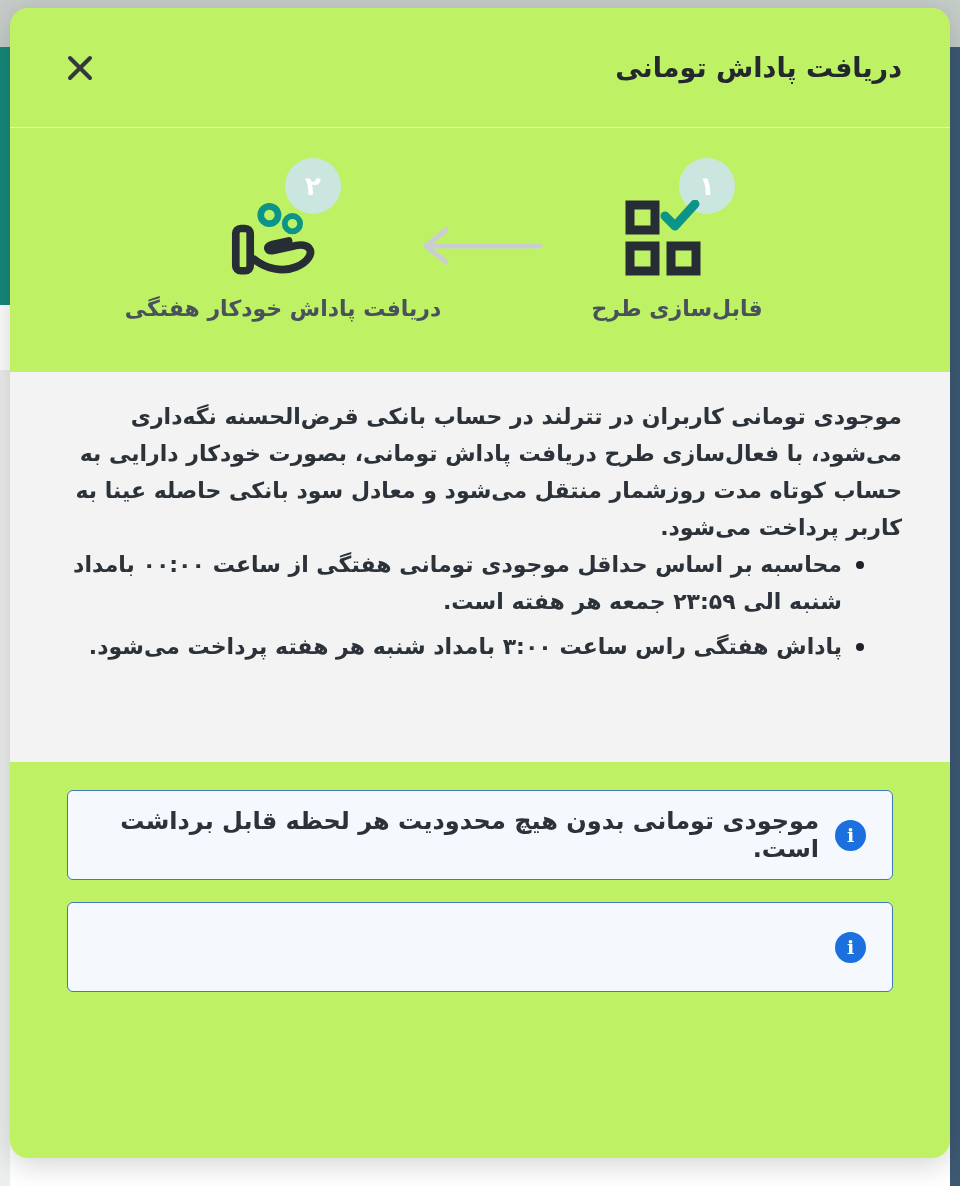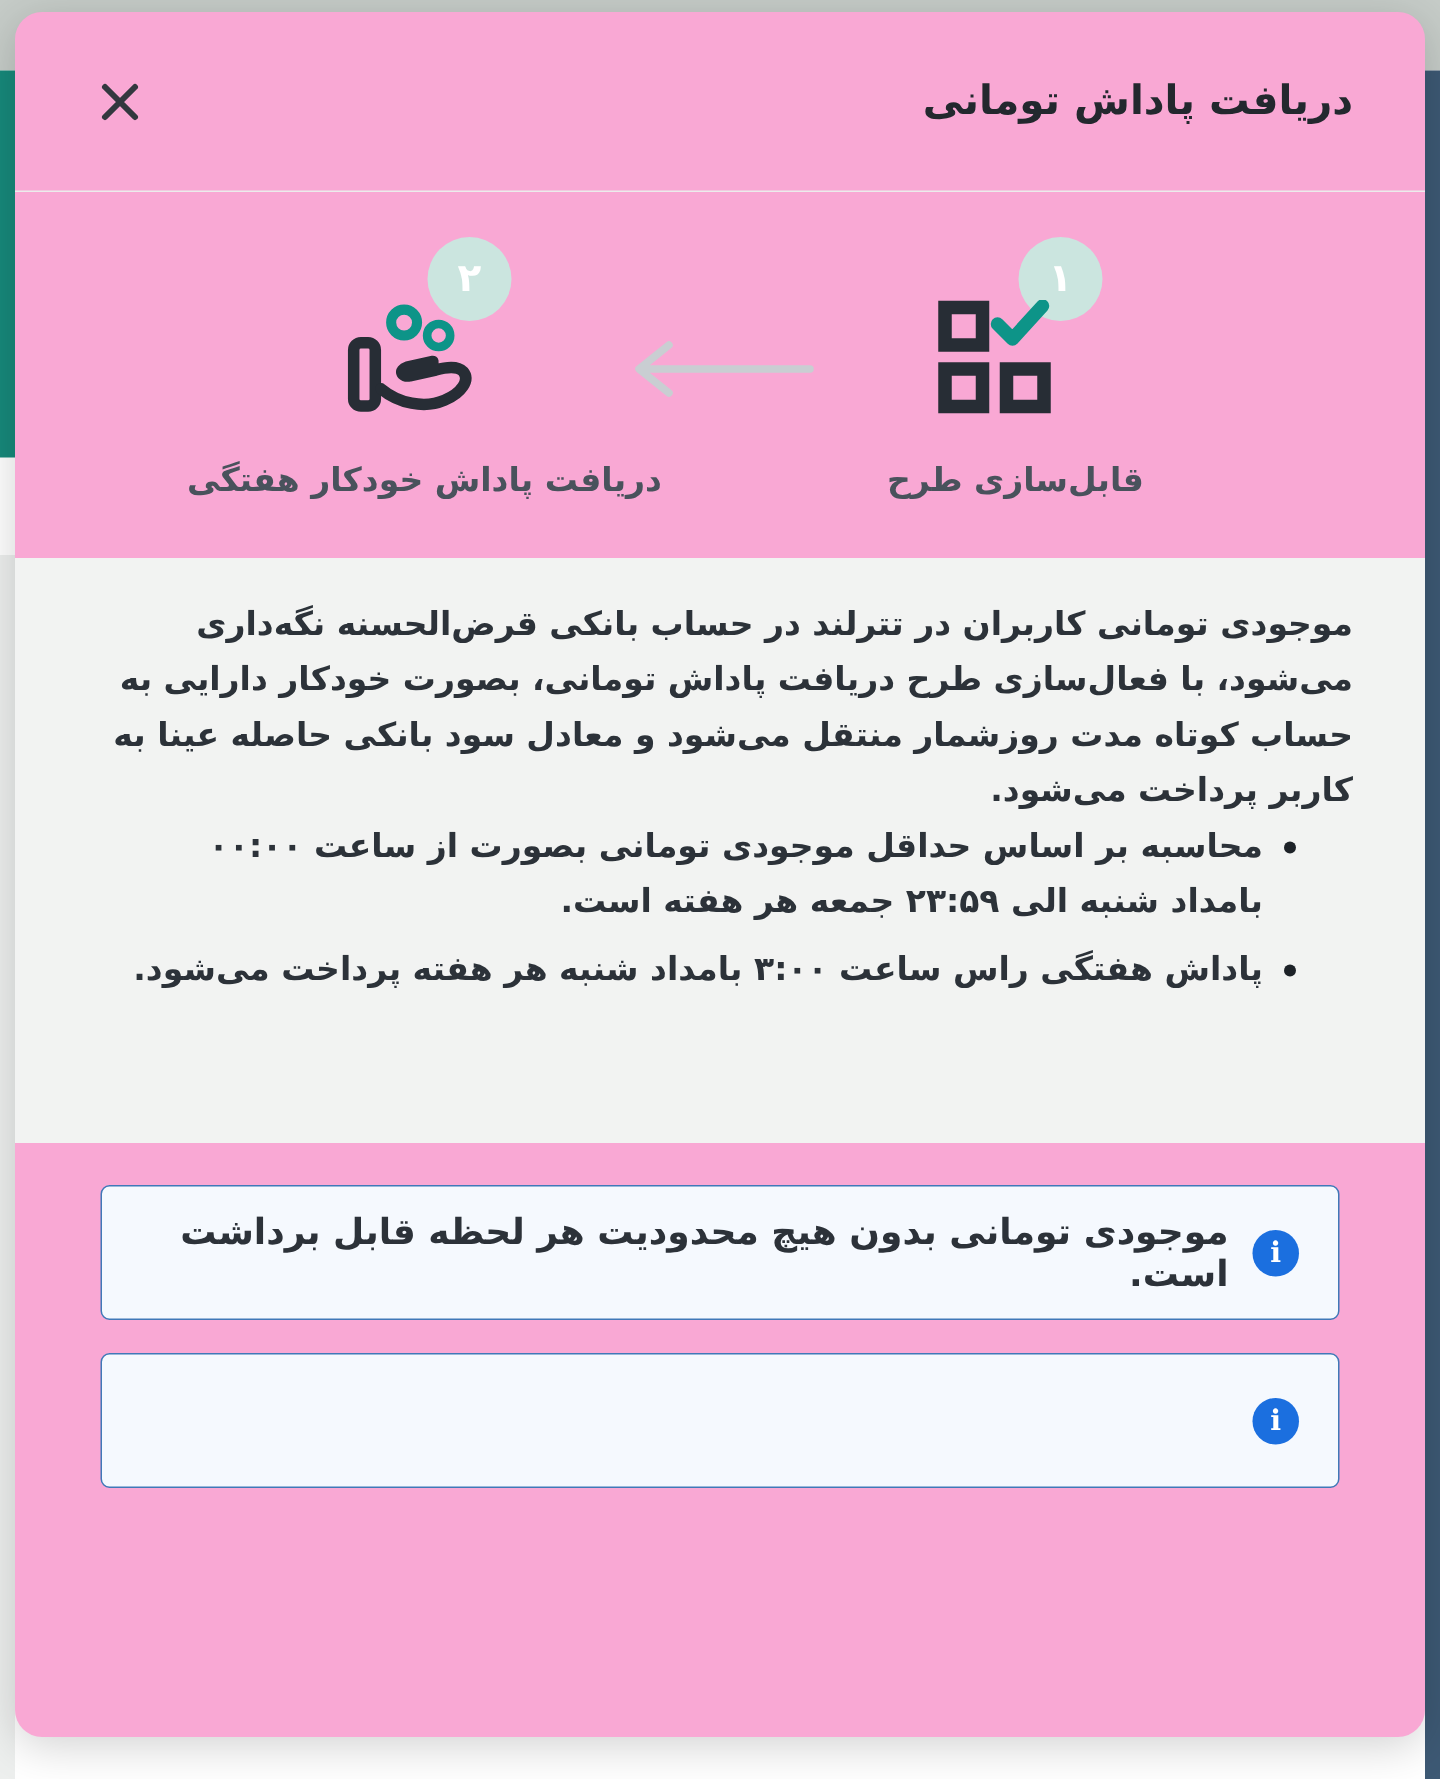--- a/index.html
+++ b/index.html
@@ -12,21 +12,21 @@
   }
   
   .bg-top    { position:absolute; top:0; left:0; right:0; height:47px; background:#c6ccc8; }
   .bg-left-teal  { position:absolute; left:0; top:47px; width:10px; height:258px; background:#17897b; }
   .bg-left-gray  { position:absolute; left:0; top:370px; width:10px; bottom:0; background:#edefee; }
   .bg-right-dark { position:absolute; right:0; top:47px; width:10px; bottom:0; background:#3d5974; }
 
   
   .modal {
     position:absolute; top:8px; left:10px; width:940px; height:1150px;
-    background:#f9a8d4; border-radius:18px; direction:rtl;
+    background:#bef264; border-radius:18px; direction:rtl;
     box-shadow:0 6px 30px rgba(0,0,0,.18);
     overflow:hidden;
     color:#2c3239;
   }
   .modal-header {
     height:120px; display:flex; align-items:center;
     padding:0 48px 0 48px;
     border-bottom:1px solid #ececec;
     justify-content:space-between;
   }
@@ -45,21 +45,21 @@
   .step { width:250px; display:flex; flex-direction:column; align-items:center; }
   .icon-cluster { position:relative; width:116px; height:134px; }
   .step-badge {
     position:absolute; top:0; right:0; width:56px; height:56px; border-radius:50%;
     background:#cbe5df; color:#ffffff; font-size:26px; font-weight:700;
     display:flex; align-items:center; justify-content:center; z-index:1;
   }
   .icon-cluster svg.step-glyph { position:absolute; z-index:2; }
   .glyph-grid  { top:42px; right:32px; width:78px; height:78px; }
   .glyph-hand  { top:34px; right:14px; width:96px; height:96px; }
-  .step-label { margin-top:16px; font-size:22px; font-weight:600; color:#49525c; white-space:nowrap; }
+  .step-label { margin-top:4px; font-size:22px; font-weight:600; color:#49525c; white-space:nowrap; }
 
   .step-arrow { width:132px; margin:66px 6px 0 6px; flex:none; }
 
   
   .desc-section {
     background:#f2f3f2;
     padding:26px 48px 34px 60px;
     min-height:390px;
   }
   .desc-paragraph {
@@ -151,21 +151,21 @@
         </svg>
       </div>
       <div class="step-label">دریافت پاداش خودکار هفتگی</div>
     </div>
 
   </div>
 
   <div class="desc-section">
     <p class="desc-paragraph">موجودی تومانی کاربران در تترلند در حساب بانکی قرض‌الحسنه نگه‌داری می‌شود، با فعال‌سازی طرح دریافت پاداش تومانی، بصورت خودکار دارایی به حساب کوتاه مدت روزشمار منتقل می‌شود و معادل سود بانکی حاصله عینا به کاربر پرداخت می‌شود.</p>
     <ul class="desc-bullets">
-      <li><span>محاسبه بر اساس حداقل موجودی تومانی بصورت از ساعت ۰۰:۰۰ بامداد شنبه الی ۲۳:۵۹ جمعه هر هفته است.</span></li>
+      <li><span>محاسبه بر اساس حداقل موجودی تومانی هفتگی از ساعت ۰۰:۰۰ بامداد شنبه الی ۲۳:۵۹ جمعه هر هفته است.</span></li>
       <li><span>پاداش هفتگی راس ساعت ۳:۰۰ بامداد شنبه هر هفته پرداخت می‌شود.</span></li>
     </ul>
   </div>
 
   <div class="notices">
     <div class="notice">
       <span class="info-icon">i</span>
       <span class="notice-text">موجودی تومانی بدون هیچ محدودیت هر لحظه قابل برداشت است.</span>
     </div>
     <div class="notice">

